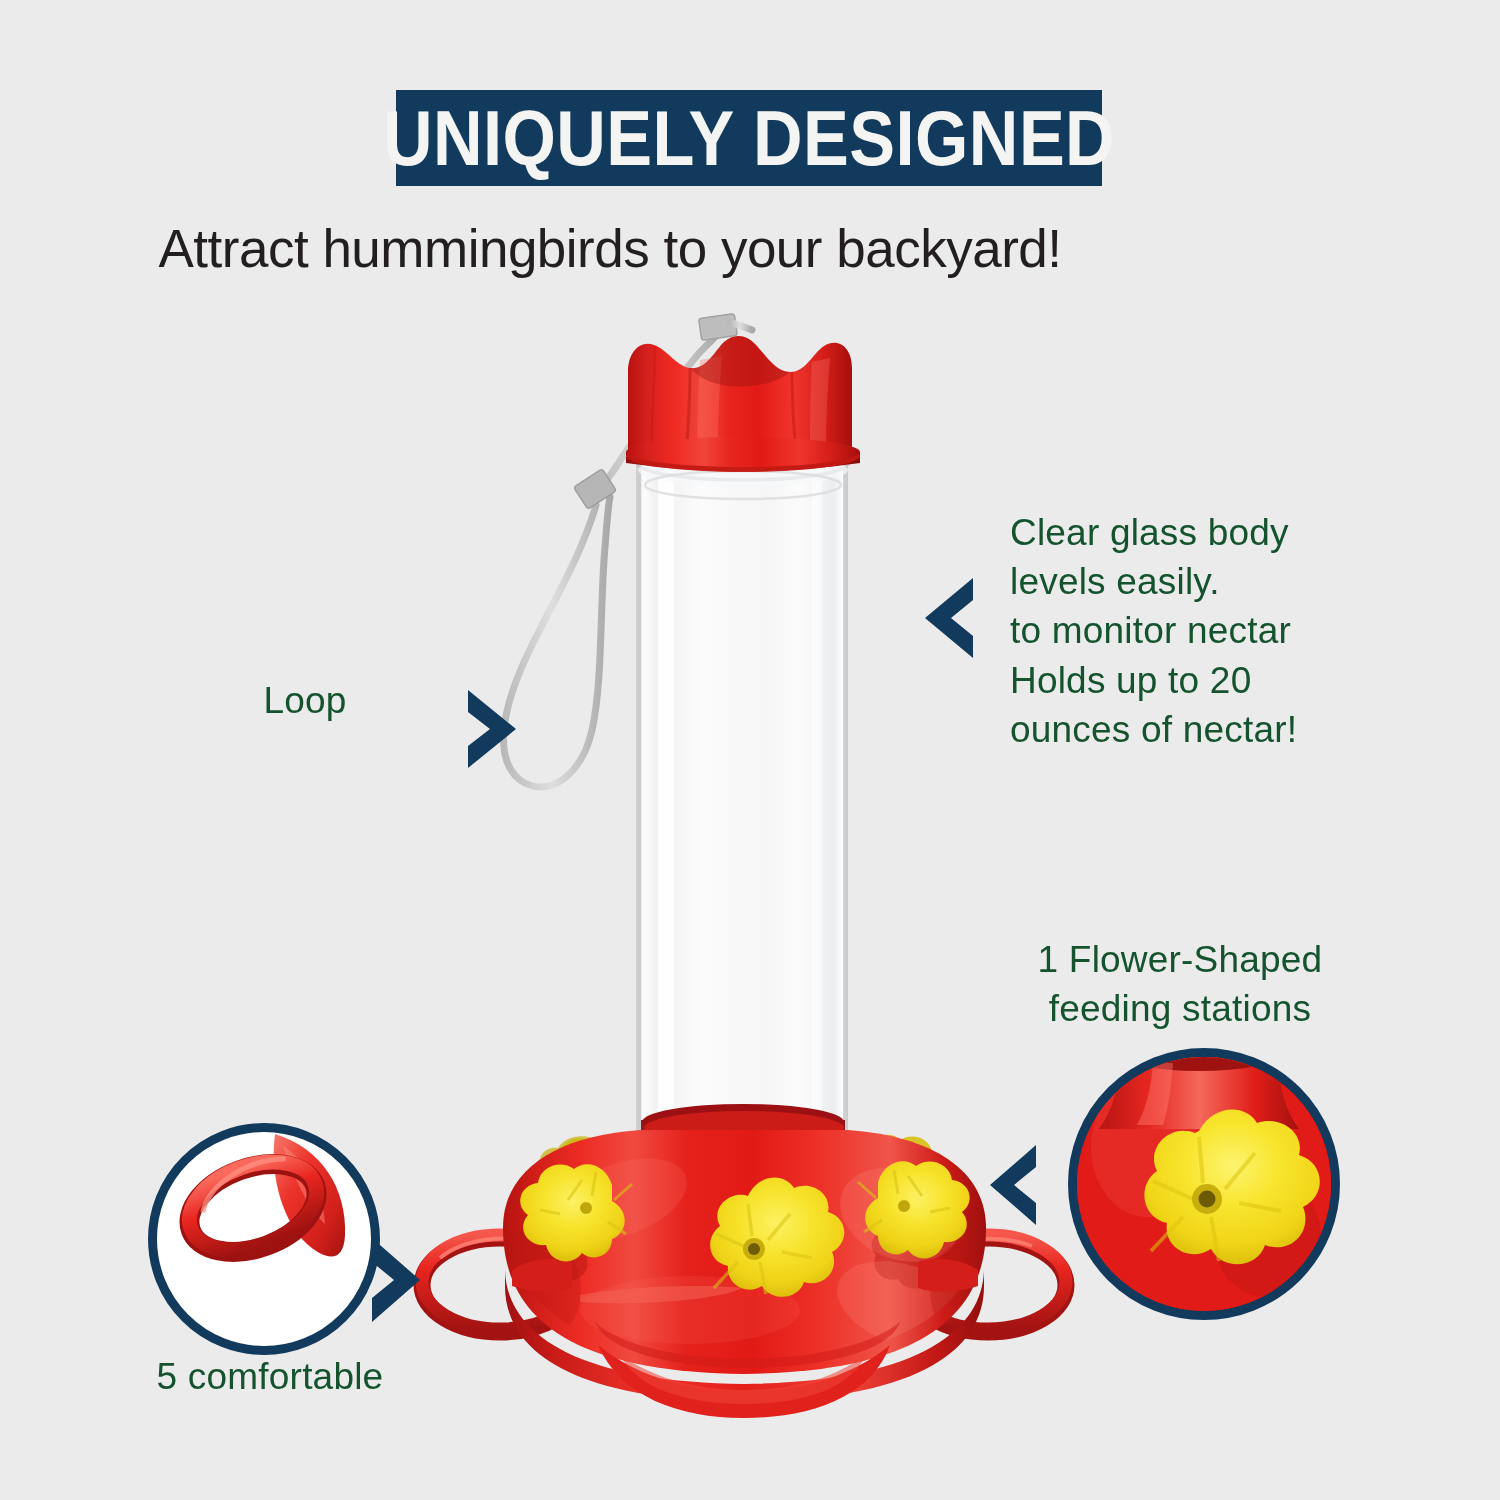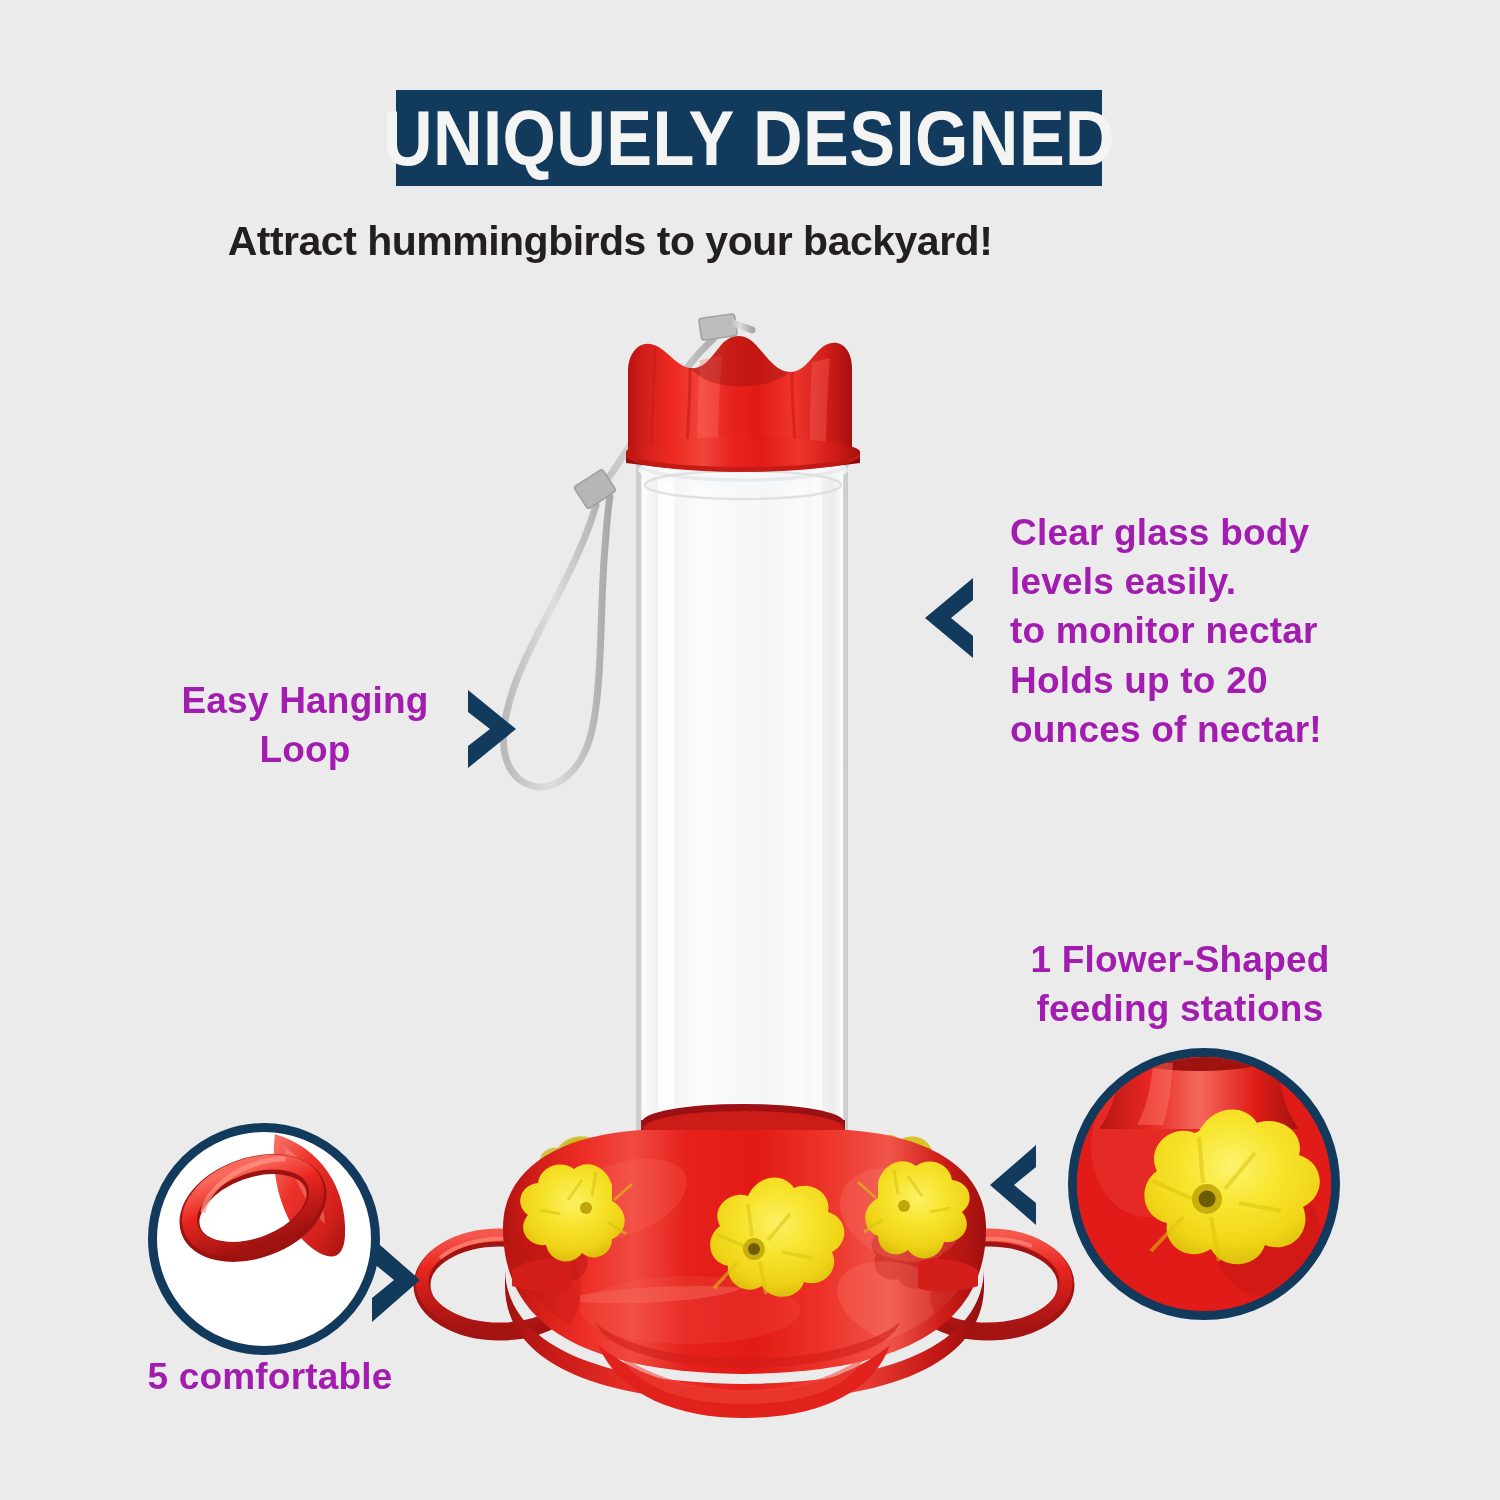--- a/index.html
+++ b/index.html
@@ -44,32 +44,32 @@
     line-height: 1;
     transform: scaleX(0.88);
     white-space: nowrap;
   }
   .subtitle {
     position: absolute;
     left: 0;
     top: 218px;
     width: 1220px;
     text-align: center;
-    font-size: 41px;
-    font-weight: 700;
+    font-size: 53px;
+    font-weight: 400;
     color: #231f20;
     letter-spacing: -0.5px;
     white-space: nowrap;
   }
 
   
   .annot {
     position: absolute;
-    color: #a21caf;
-    font-weight: 700;
+    color: #14532d;
+    font-weight: 400;
     line-height: 1.33;
     letter-spacing: 0.2px;
   }
   .annot-easy-loop {
     left: 160px;
     top: 676px;
     width: 290px;
     text-align: center;
     font-size: 37px;
   }
@@ -424,21 +424,20 @@
                  c-4,18 -26,22 -36,8
                  c-12,10 -30,2 -30,-14
                  c-16,-6 -18,-28 0,-38 z" fill="url(#flowerGrad)"></path>
         <path d="M922,1196 l-14,-20 M898,1194 l-4,-24 M876,1198 l-18,-16 M930,1212 l20,-4 M882,1220 l-18,12" stroke="#D9C314" stroke-width="3" opacity="0.6" fill="none"></path>
         <circle cx="904" cy="1206" r="6" fill="#BFA70B"></circle>
       </g>
     </g>
   </svg>
 
   <div class="annot annot-easy-loop">
-    <span class="line">Easy Hanging</span>
     <span class="line">Loop</span>
   </div>
   <svg class="chev" style="left:460px; top:684px;" width="70" height="90" viewBox="0 0 70 90">
     <path d="M8,6 L56,45 L8,84 L8,62 L30,45 L8,28 Z" fill="#123a5c"></path>
   </svg>
 
   <div class="annot annot-clear-glass">
     <span class="line">Clear glass body</span>
     <span class="line">levels easily.</span>
     <span class="line">to monitor nectar</span>

